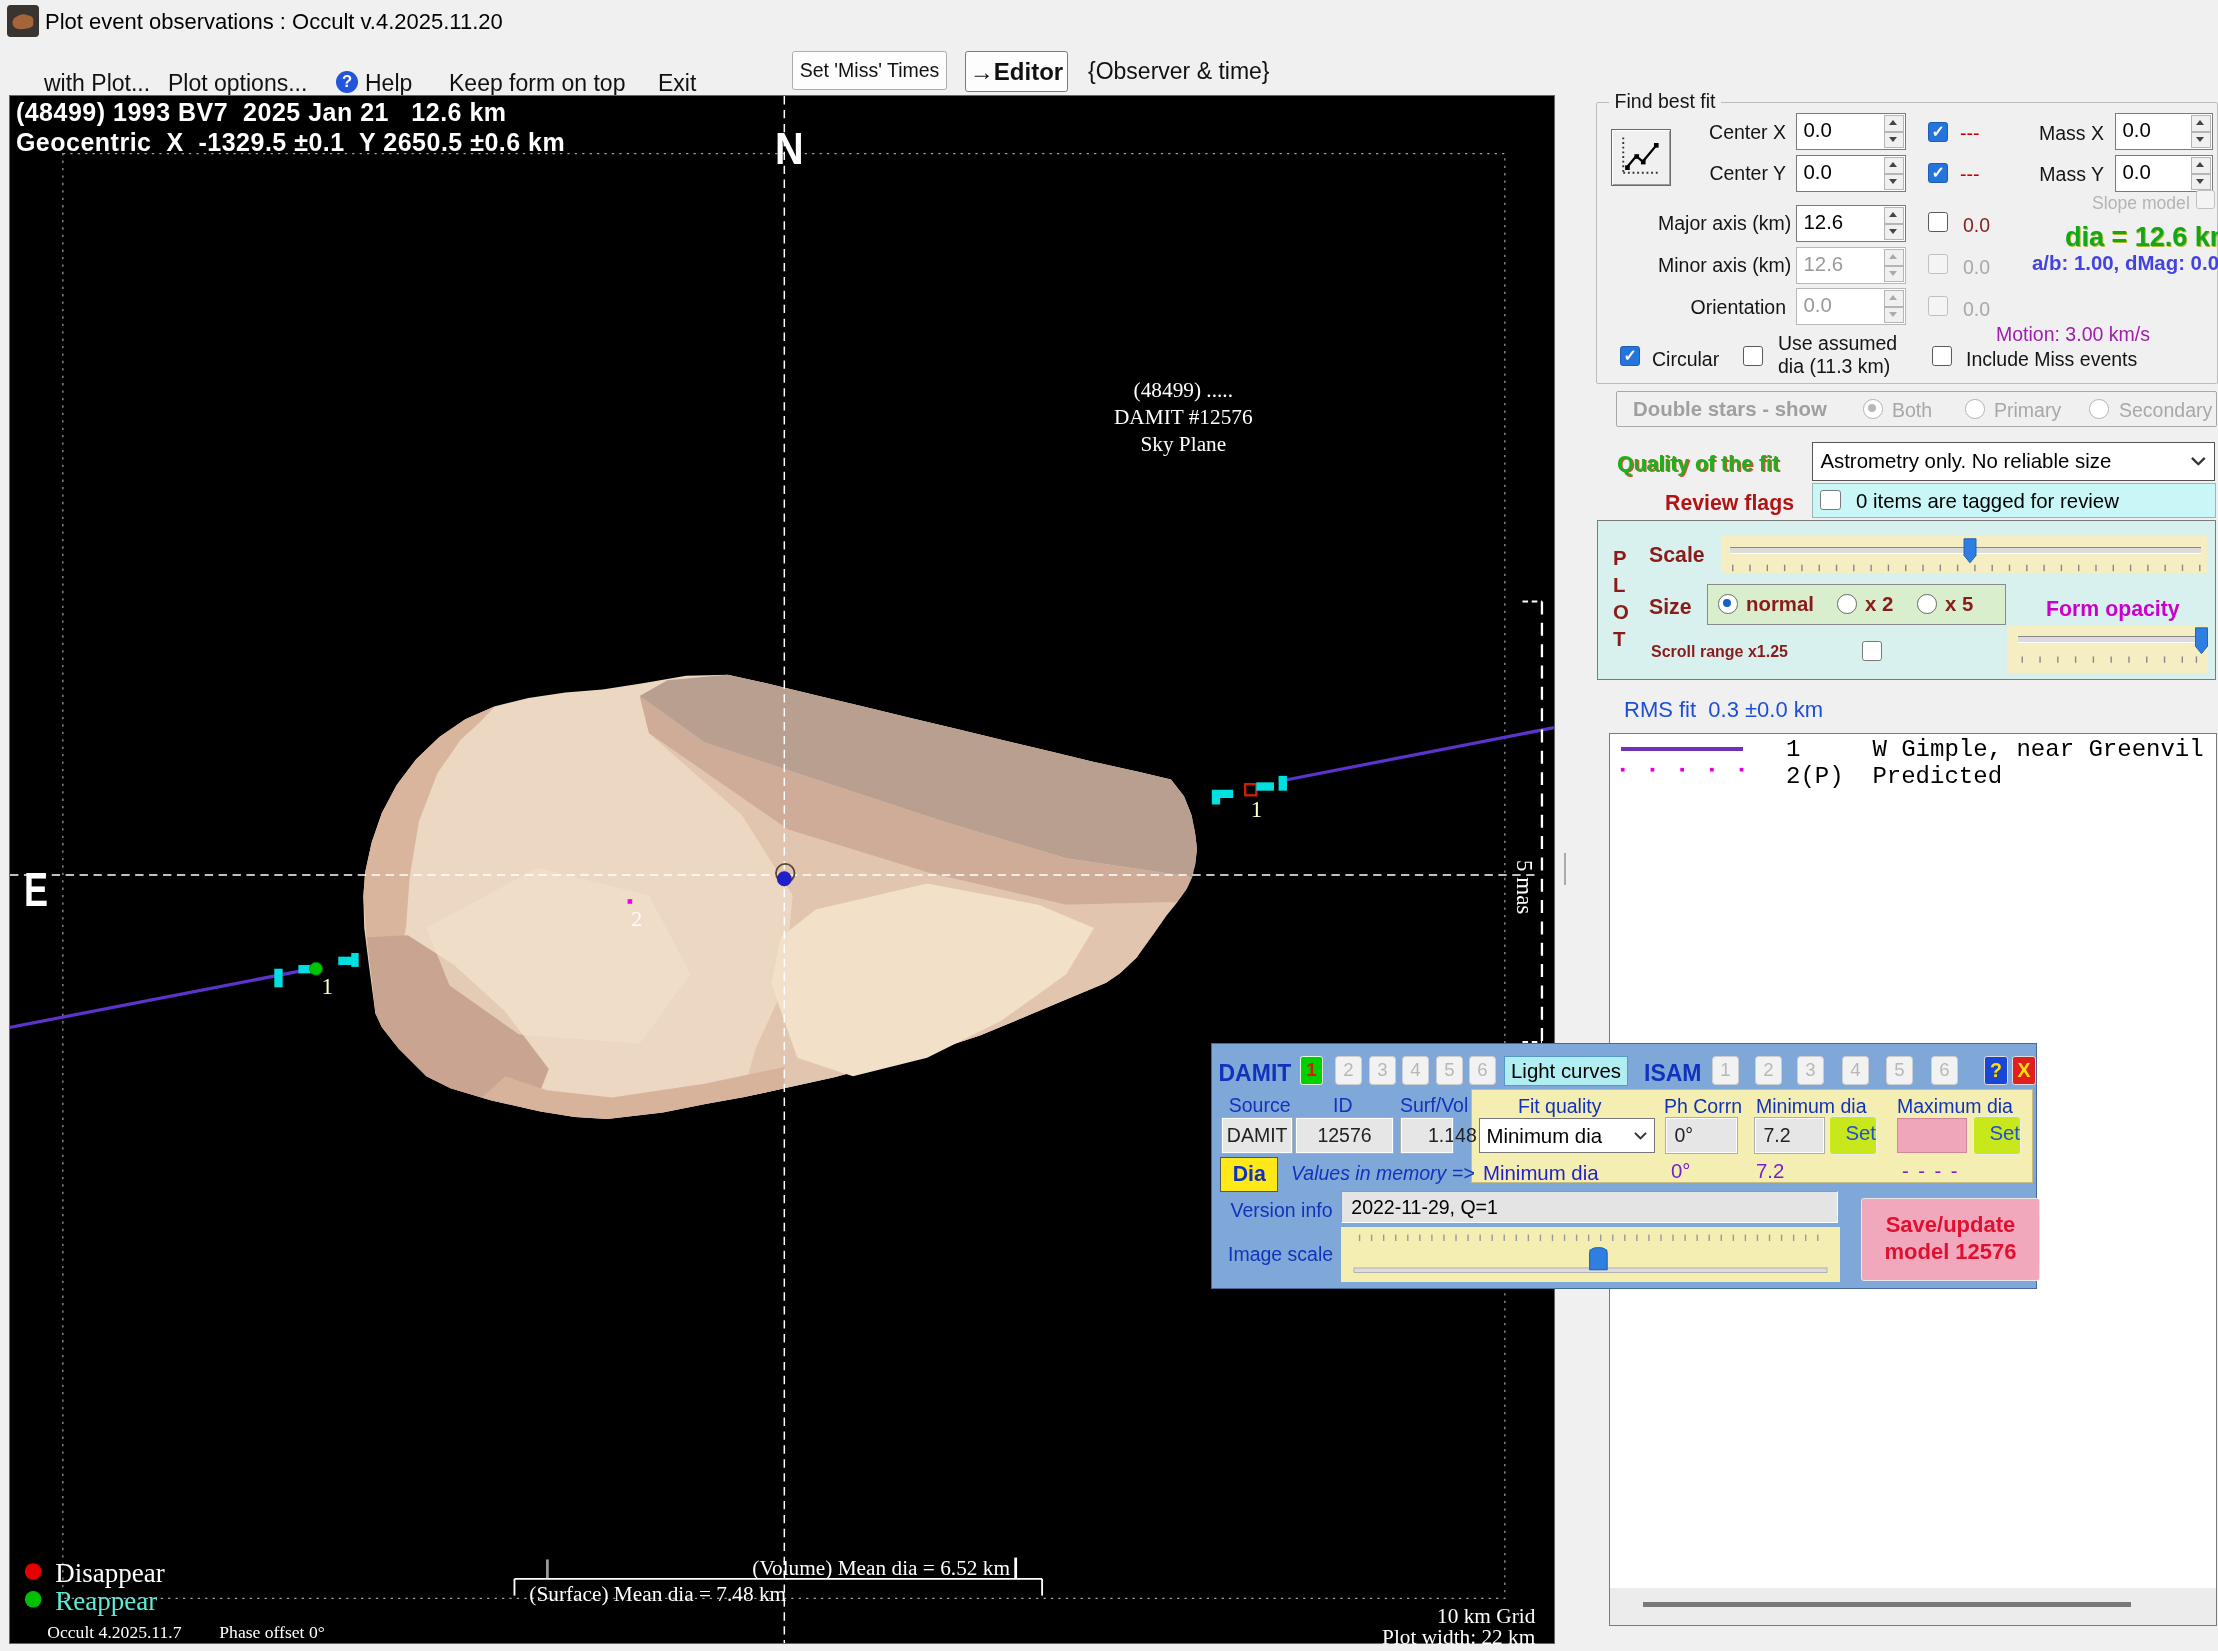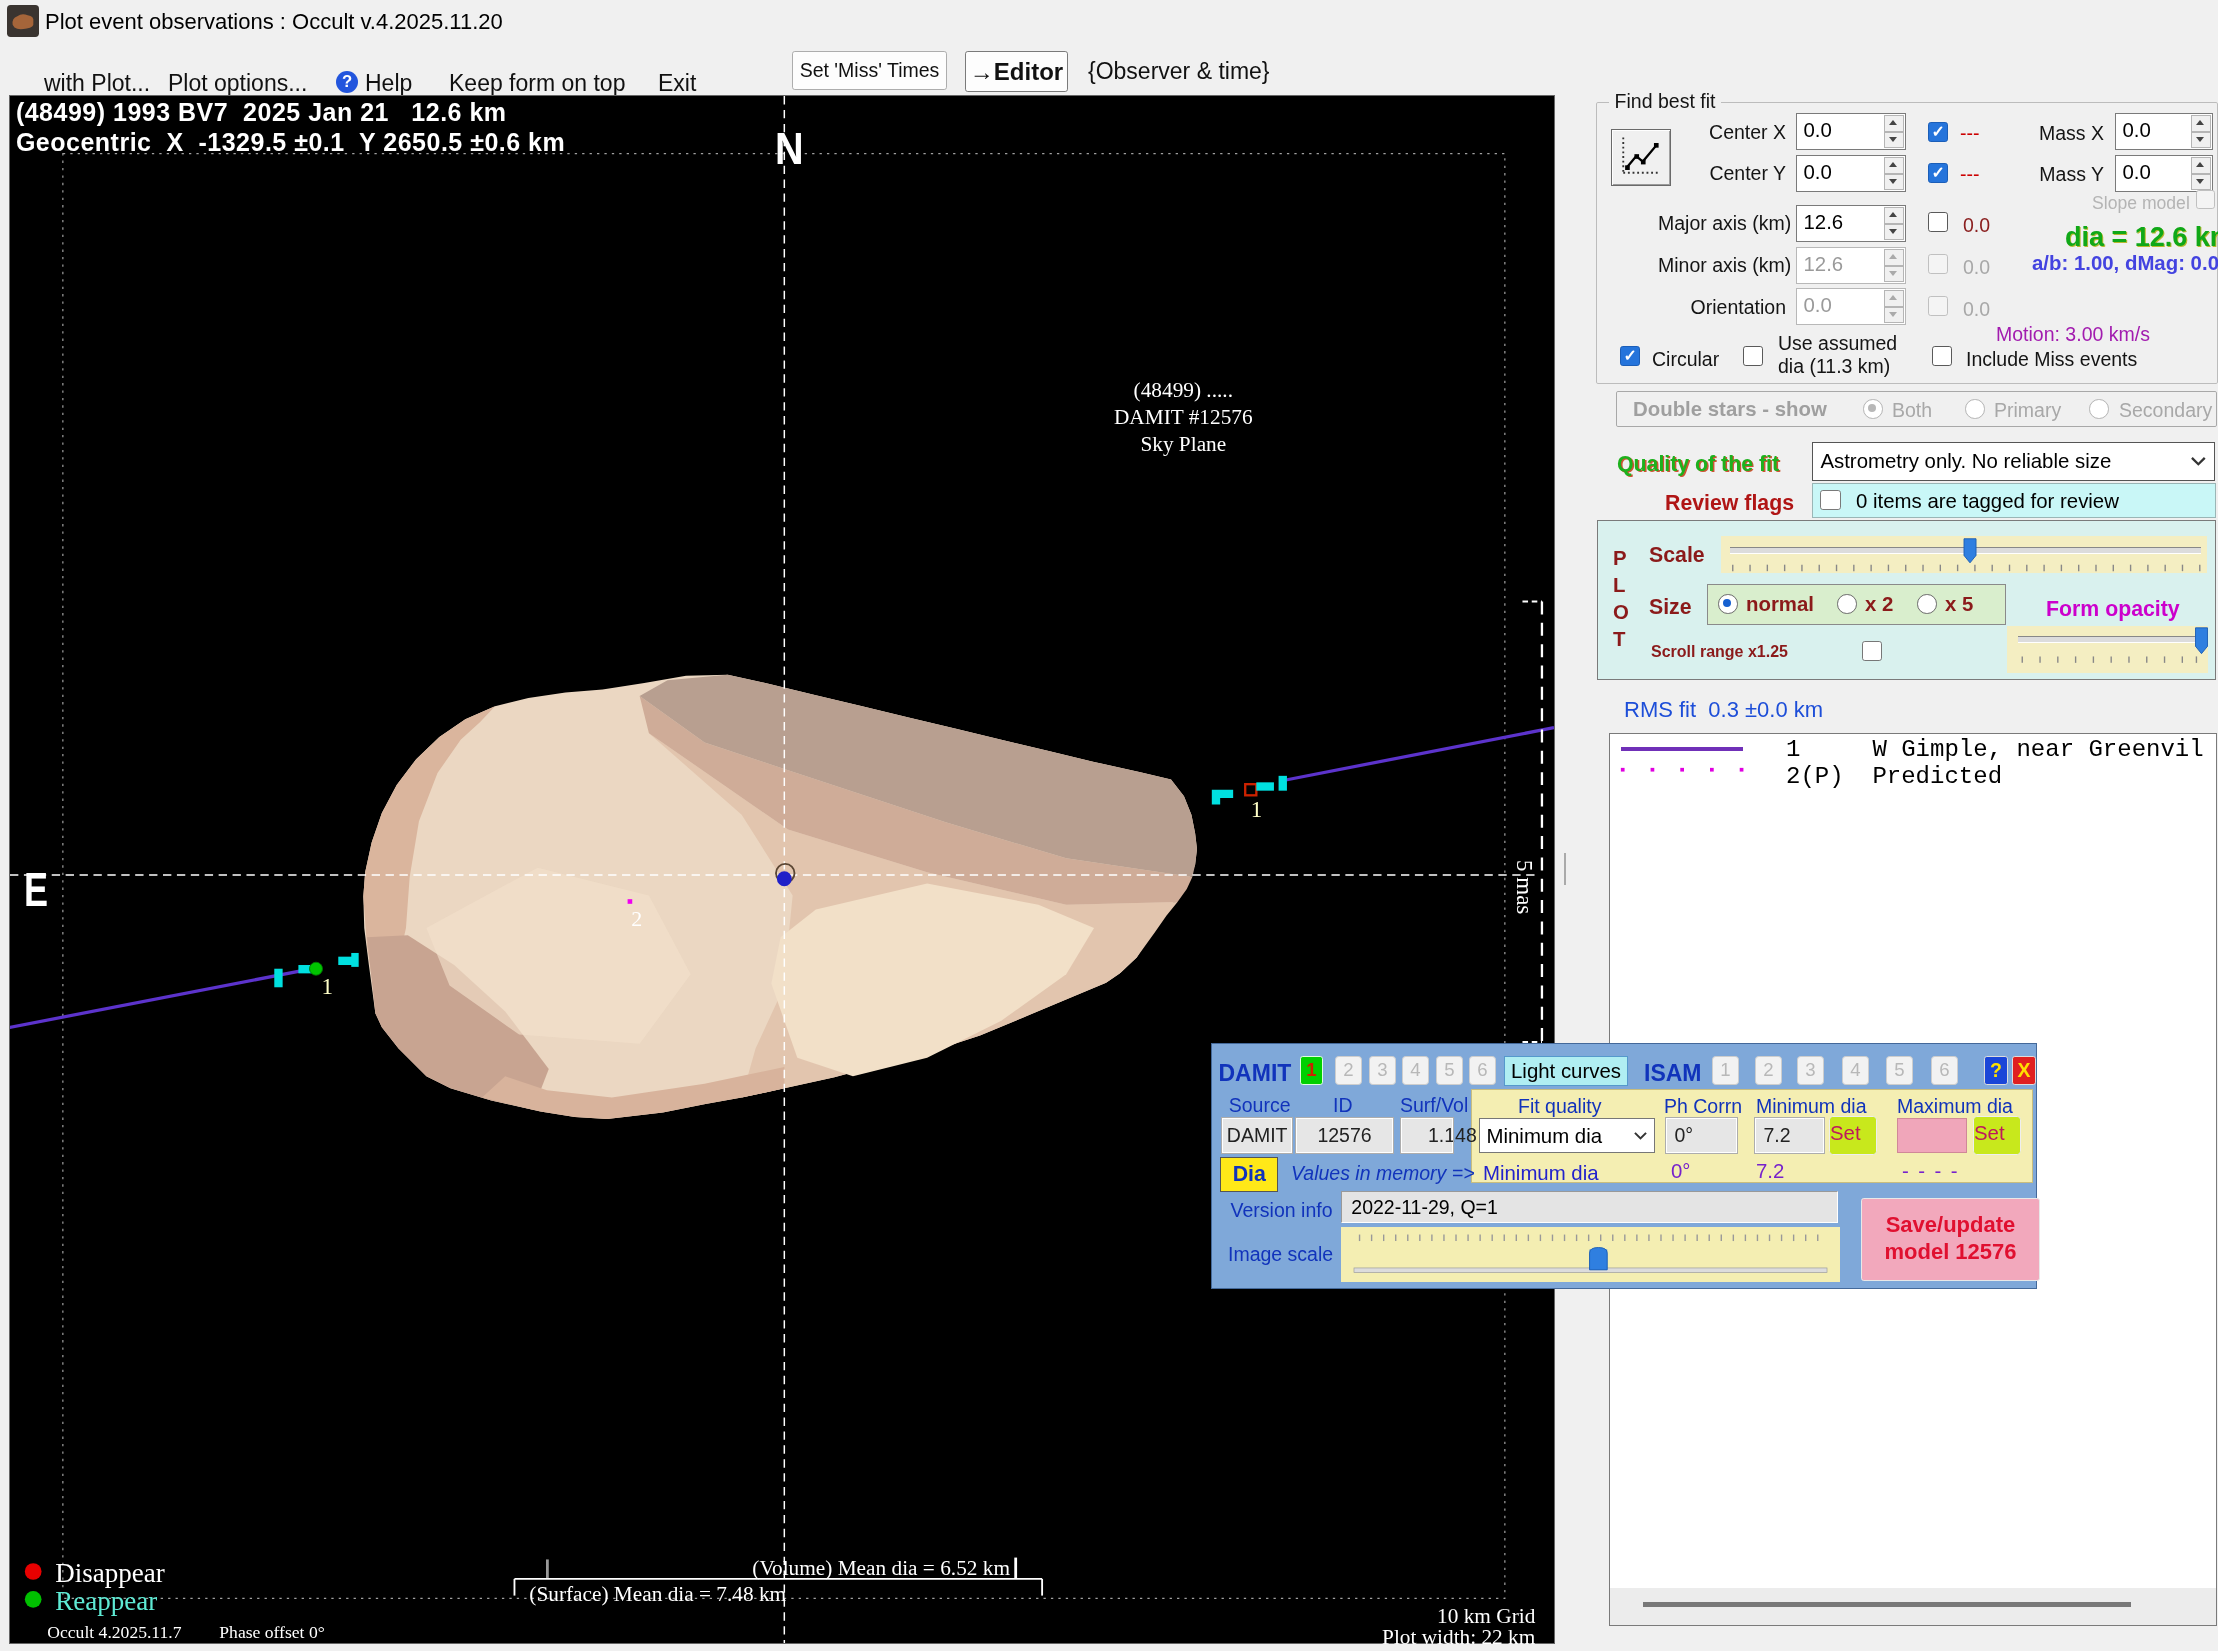--- a/index.html
+++ b/index.html
@@ -18,21 +18,21 @@
   .cb{position:absolute;width:20.4px;height:20.4px;box-sizing:border-box;background:#fff;border:1.9px solid #5a5a5a;border-radius:2.8px;}
   .cb.chk{background:#2574db;border-color:#1b5eb8;color:#fff;font-size:16px;font-weight:bold;text-align:center;line-height:17.6px;}
   .cb.dis{border-color:#c0c0c0;background:#f4f4f4;}
   .radio{position:absolute;width:19.5px;height:19.5px;box-sizing:border-box;border:1.9px solid #6a6a6a;border-radius:50%;background:#fff;}
   .radio.dis{border-color:#b4b4b4;}
   .radio .dot{position:absolute;left:3.7px;top:3.7px;width:8.3px;height:8.3px;border-radius:50%;background:#1560d0;}
   .radio .gdot{position:absolute;left:3.7px;top:3.7px;width:8.3px;height:8.3px;border-radius:50%;background:#b8b8b8;}
   .btn{position:absolute;background:#fdfdfd;border:0.9px solid #adadad;border-radius:2.8px;color:#111;display:flex;align-items:center;justify-content:center;white-space:nowrap;box-sizing:border-box;}
   .dbtn{position:absolute;top:12px;width:27px;height:29px;background:#f2f2f2;border:0.9px solid #cdcdcd;border-radius:3.7px;box-sizing:border-box;color:#b8b8b8;font-size:18.6px;text-align:center;line-height:26px;}
   .gchip{position:absolute;height:35px;background:#e6e6e6;border:0.9px solid #fff;outline:0.9px solid #adadad;box-sizing:border-box;color:#222;font-size:19.5px;text-align:center;line-height:33px;}
-  .setb{width:48px;height:39px;background:#c8e81c;border:1.9px solid #eee;border-radius:3.7px;box-sizing:border-box;color:#be185d;font-size:20.4px;text-align:left;line-height:33px;}
+  .setb{width:48px;height:39px;background:#c8e81c;border:1.9px solid #eee;border-radius:3.7px;box-sizing:border-box;color:#1d4ed8;font-size:20.4px;text-align:right;line-height:33px;}
 </style>
 </head>
 <body>
 <div id="app">
 
   <div class="abs" style="left:7.4px;top:4.6px;width:32px;height:32px;background:#3a3430;border-radius:3.7px;">
     <svg width="32" height="32" viewBox="0 0 34 34">
         <path d="M6 21 Q5 14 11 12 Q16 8 22 11 Q29 12 28 18 Q29 24 21 25 Q12 27 8 24 Z" fill="#a5653a"></path>
       </svg>
   </div>

